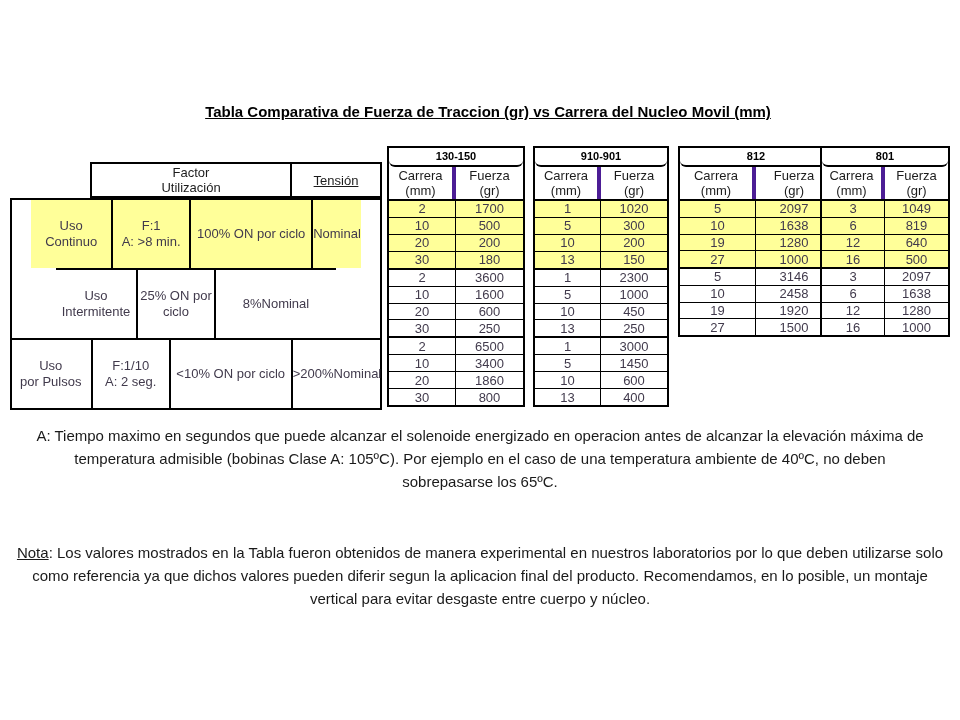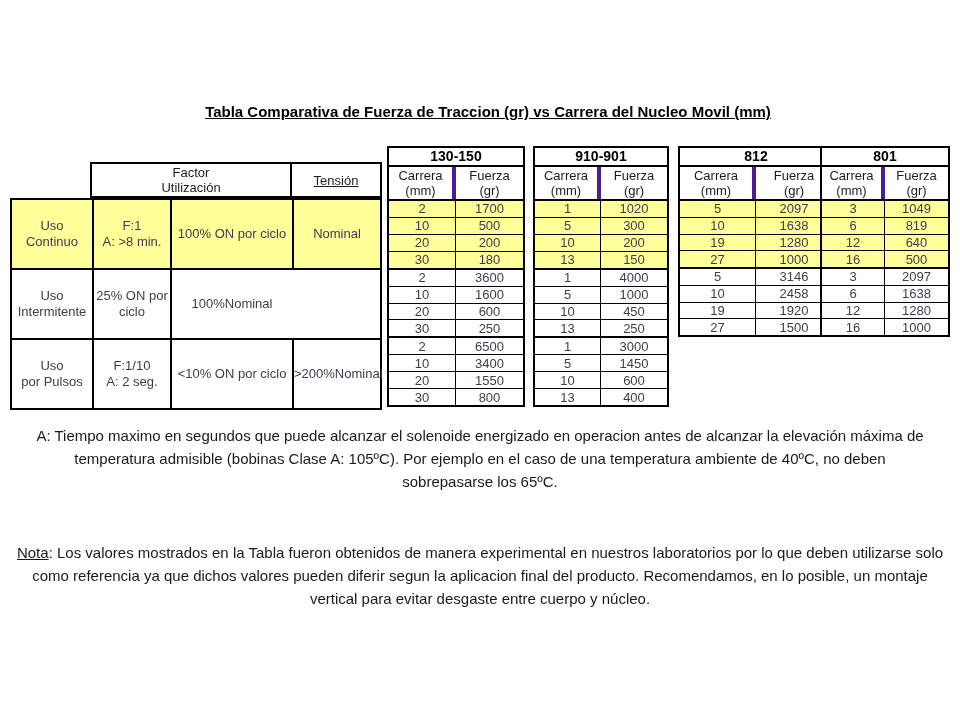--- a/index.html
+++ b/index.html
@@ -21,39 +21,39 @@
   }
   .uh-cell {
     display:flex; align-items:center; justify-content:center; text-align:center;
     font-size:13px; line-height:15px; color:#1c1c1c; white-space:pre-line;
   }
   .uh-cell + .uh-cell { border-left:2px solid #000;text-decoration:underline; }
 
   .usage-body {
     position:absolute; left:10px; top:198px; width:372px; height:212px;
     border:2px solid #000; box-sizing:border-box;
-    display:flex; flex-direction:column; background:#fff;
+    display:flex; flex-direction:column; background:#fff;align-items:center;
   }
   .u-row { flex:1; display:grid; grid-template-columns:80px 78px 122px 1fr; }
   .u-row + .u-row { border-top:2px solid #000; }
   .u-cell {
     display:flex; align-items:center; justify-content:center; text-align:center;
     font-size:13px; line-height:16px; color:#413a4c; white-space:pre-line;
   }
   .u-cell + .u-cell { border-left:2px solid #000; }
 
   .hl { background:var(--hl, #ffff99); }
 
   
   .series-table {
     position:absolute; border:2px solid #000; box-sizing:border-box; background:#fff;
   }
   .st-title {
     height:17px; line-height:17px; text-align:center; font-weight:bold;
-    font-size:14px; color:#000; border-bottom:2px solid #000;
+    font-size:11px; color:#000; border-bottom:2px solid #000;border-radius:6px;
   }
   .st-head { height:32px; border-bottom:2px solid #000; display:grid; grid-template-columns:1fr 1fr; }
   .st-hcell {
     display:flex; flex-direction:column; align-items:center; justify-content:center;
     font-size:13px; line-height:15px; color:#1c1c1c;
   }
   .st-hcell:first-child { border-right:4px solid #4c1d95; }
   .st-rows { display:flex; flex-direction:column; height:calc(100% - 53px); }
   .st-row { flex:1; display:grid; grid-template-columns:1fr 1fr; }
   .st-row + .st-row { border-top:1px solid #000; }
@@ -89,21 +89,21 @@
 Continuo</div>
       <div class="u-cell">F:1
 A: &gt;8 min.</div>
       <div class="u-cell">100% ON por ciclo</div>
       <div class="u-cell">Nominal</div>
     </div>
     <div class="u-row">
       <div class="u-cell">Uso
 Intermitente</div>
       <div class="u-cell">25% ON por ciclo</div>
-      <div class="u-cell">100%Nominal</div>
+      <div class="u-cell">8%Nominal</div>
     </div>
     <div class="u-row">
       <div class="u-cell">Uso
 por Pulsos</div>
       <div class="u-cell">F:1/10
 A: 2 seg.</div>
       <div class="u-cell">&lt;10% ON por ciclo</div>
       <div class="u-cell">&gt;200%Nominal</div>
     </div>
   </div>
@@ -156,21 +156,21 @@
         <div class="st-row gs">
           <div class="st-cell">2</div>
           <div class="st-cell">6500</div>
         </div>
         <div class="st-row">
           <div class="st-cell">10</div>
           <div class="st-cell">3400</div>
         </div>
         <div class="st-row">
           <div class="st-cell">20</div>
-          <div class="st-cell">1550</div>
+          <div class="st-cell">1860</div>
         </div>
         <div class="st-row">
           <div class="st-cell">30</div>
           <div class="st-cell">800</div>
         </div>
       </div>
   </div>
 
   <div class="series-table" style="left:533px; top:146px; width:136px; height:261px;">
     <div class="st-title">910-901</div>
@@ -196,21 +196,21 @@
         <div class="st-row hl">
           <div class="st-cell">10</div>
           <div class="st-cell">200</div>
         </div>
         <div class="st-row hl">
           <div class="st-cell">13</div>
           <div class="st-cell">150</div>
         </div>
         <div class="st-row gs">
           <div class="st-cell">1</div>
-          <div class="st-cell">4000</div>
+          <div class="st-cell">2300</div>
         </div>
         <div class="st-row">
           <div class="st-cell">5</div>
           <div class="st-cell">1000</div>
         </div>
         <div class="st-row">
           <div class="st-cell">10</div>
           <div class="st-cell">450</div>
         </div>
         <div class="st-row">

